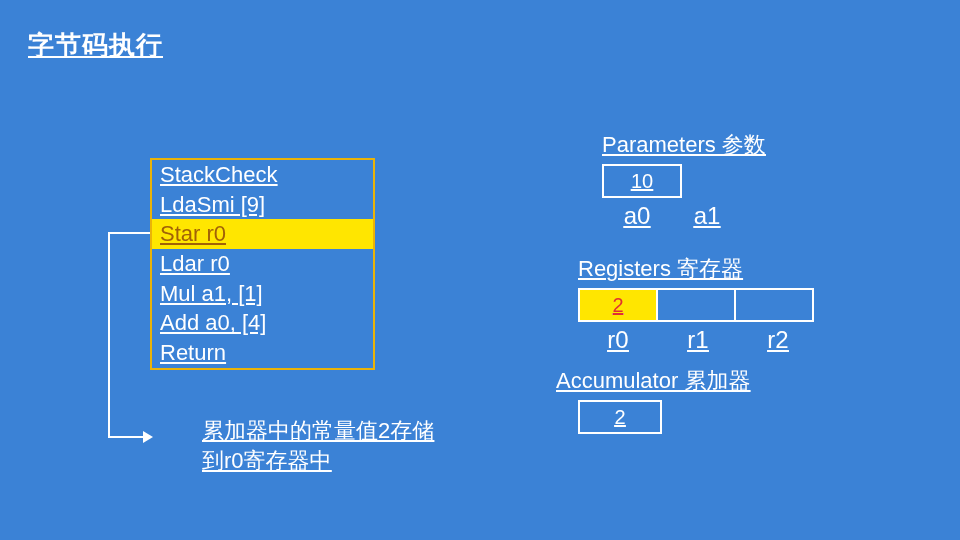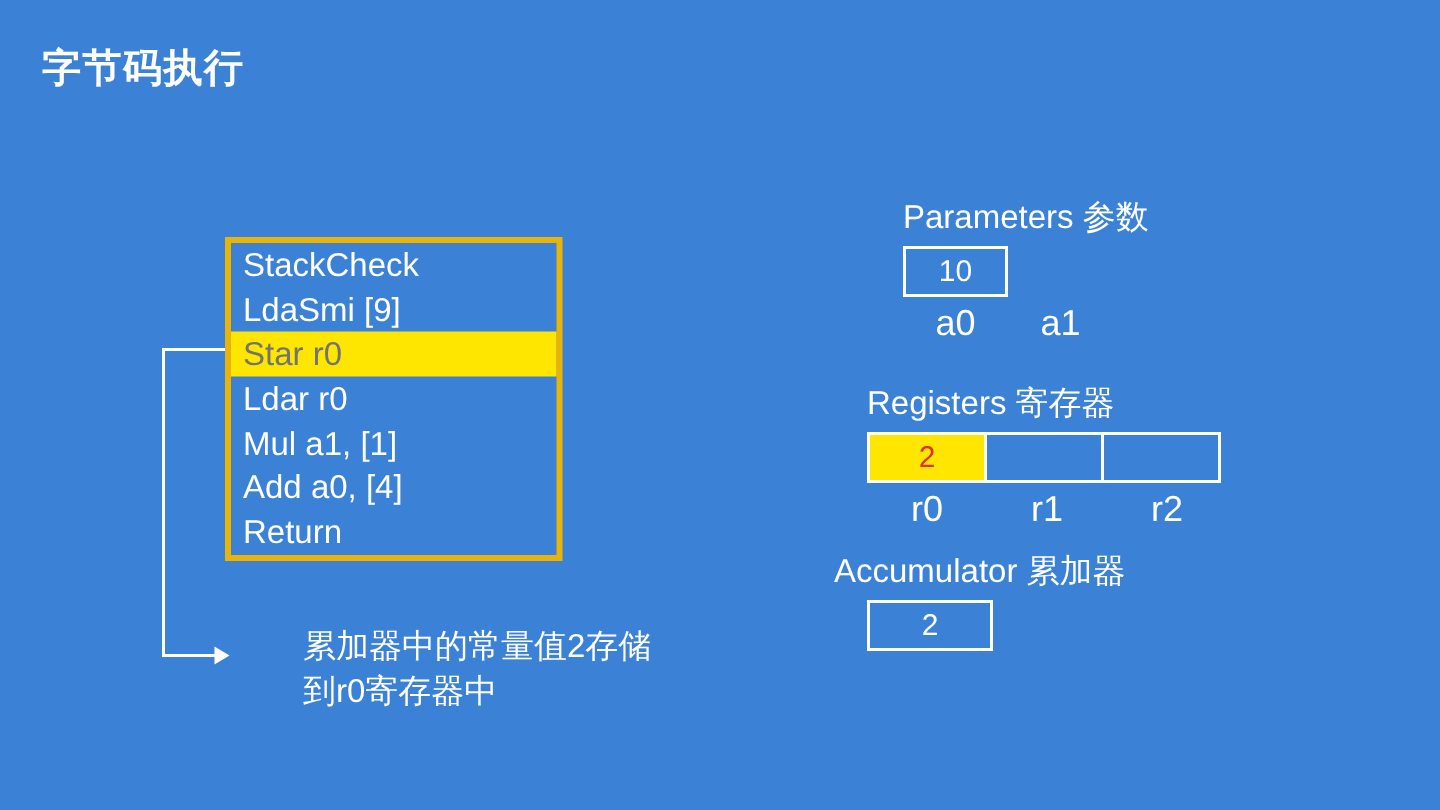--- a/index.html
+++ b/index.html
@@ -1,15 +1,15 @@
 <!DOCTYPE html>
 <html><head>
 <meta charset="utf-8">
 <style>
-  * { margin: 0; padding: 0; box-sizing: border-box; }
+  * { margin: 0; padding: 0; box-sizing: border-box; text-decoration: underline; }
   body {
     width: 960px;
     height: 540px;
     background: #3b82d6;
     font-family: "Segoe UI", "Microsoft YaHei", Arial, sans-serif;
     color: #ffffff;
     position: relative;
     overflow: hidden;
   }
   .title {
@@ -18,31 +18,31 @@
     left: 28px;
     font-size: 26px;
     font-weight: 700;
     letter-spacing: 1px;
   }
   .bytecode-box {
     position: absolute;
     top: 158px;
     left: 150px;
     width: 225px;
-    border: 4px solid #eab308;
+    border: 2px solid #eab308;
     font-size: 22px;
     line-height: 1.35;
   }
   .bytecode-line {
     padding: 0 8px;
     white-space: pre;
   }
   .bytecode-highlight {
     background: #ffe600;
-    color: #737373;
+    color: #a16207;
     padding: 0 8px;
   }
   .arrow-path {
     position: absolute;
     top: 232px;
     left: 108px;
     width: 42px;
     height: 206px;
     border-left: 2px solid #ffffff;
     border-bottom: 2px solid #ffffff;
@@ -98,21 +98,21 @@
   .cell {
     border: 2px solid #ffffff;
     height: 34px;
     display: flex;
     align-items: center;
     justify-content: center;
     font-size: 20px;
     margin-left: -2px;
   }
   .cell:first-child { margin-left: 0; }
-  .cell-w { width: 70px; }
+  .cell-w { width: 80px; }
   .cell-w2 { width: 80px; }
   .cell-w3 { width: 84px; }
   .cell-yellow { background: #ffe600; color: #e03030; }
   .label-row {
     display: flex;
     margin-top: 4px;
     font-size: 24px;
   }
   .label-cell {
     text-align: center;

